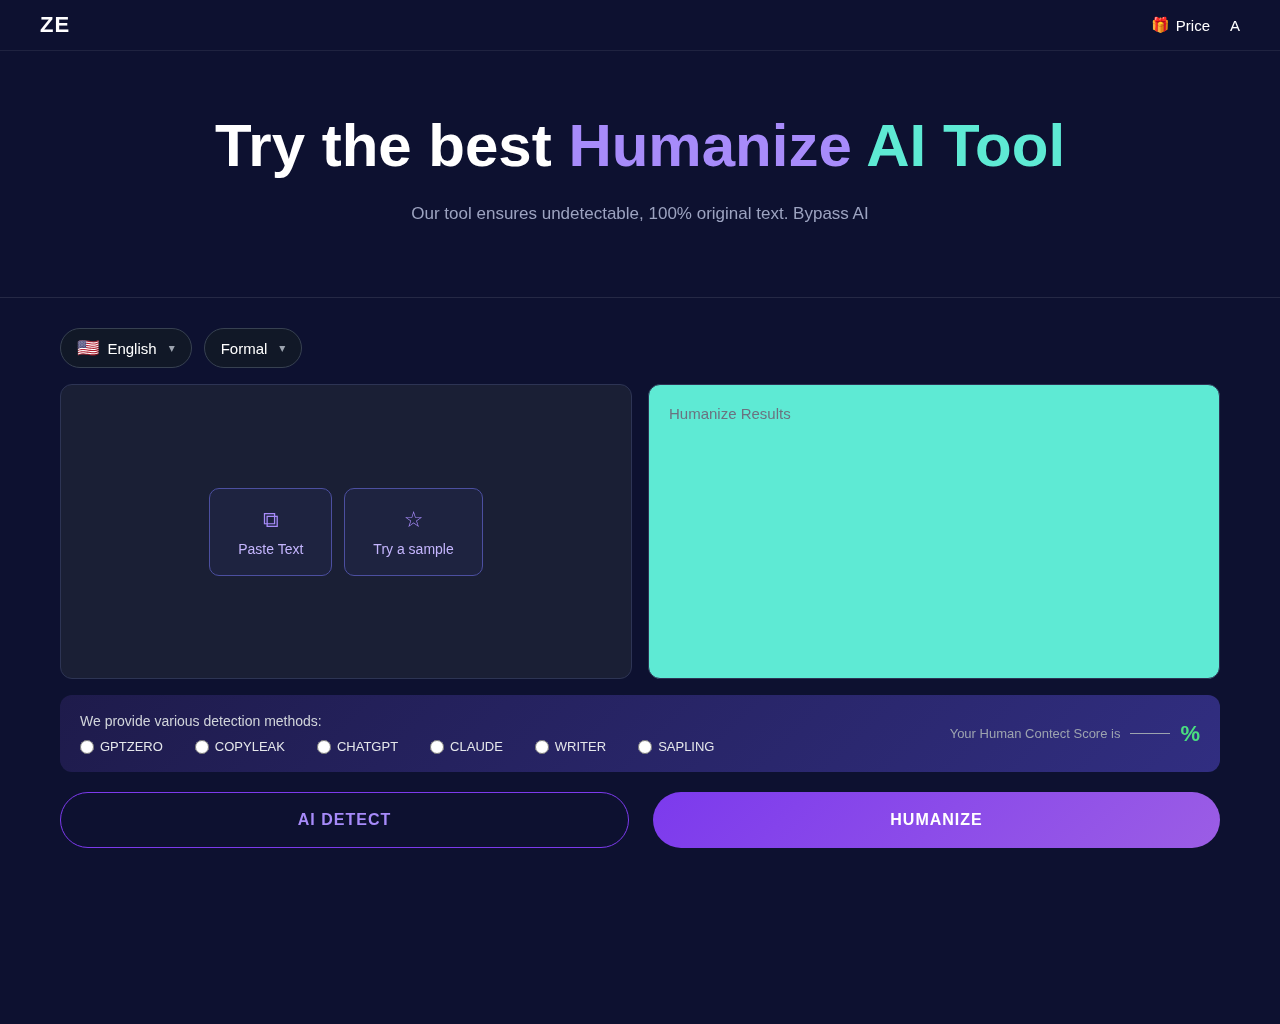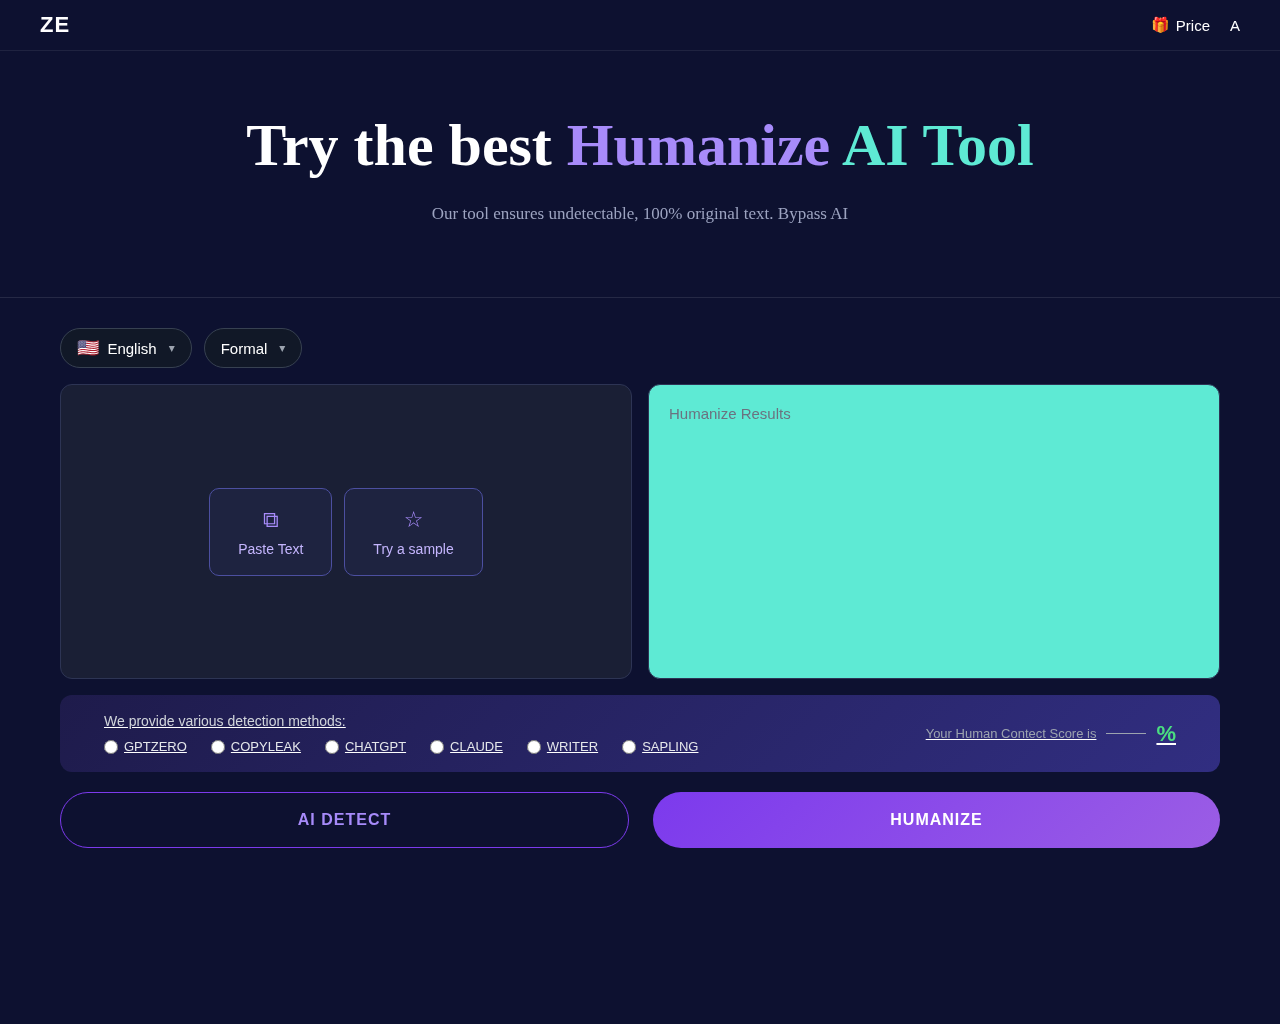--- a/index.html
+++ b/index.html
@@ -44,21 +44,20 @@
     .nav-api {
       font-size: 15px;
       color: #fff;
       cursor: pointer;
     }
 
     
     .hero {
       text-align: center;
       padding: 60px 40px 40px;
-      font-family: Liberation Serif, serif;
     }
     .hero-title {
       font-size: 60px;
       font-weight: 800;
       line-height: 1.15;
       margin-bottom: 20px;
     }
     .hero-title .white-part {
       color: #fff;
     }
@@ -189,37 +188,36 @@
     }
     .results-placeholder {
       color: #6b7280;
       font-size: 15px;
     }
 
     
     .detection-bar {
       background: linear-gradient(135deg, #1e1b4b 0%, #312e81 100%);
       border-radius: 12px;
-      padding: 18px 44px;
+      padding: 18px 20px;
       margin-bottom: 20px;
       display: flex;
       align-items: center;
       justify-content: space-between;
-      text-decoration: underline;
     }
     .detection-left {}
     .detection-label {
       font-size: 14px;
       color: #d1d5db;
       margin-bottom: 10px;
     }
     .detection-options {
       display: flex;
       align-items: center;
-      gap: 24px;
+      gap: 32px;
     }
     .radio-option {
       display: flex;
       align-items: center;
       gap: 6px;
       font-size: 13px;
       color: #e5e7eb;
       cursor: pointer;
     }
     .radio-option input[type="radio"] {

